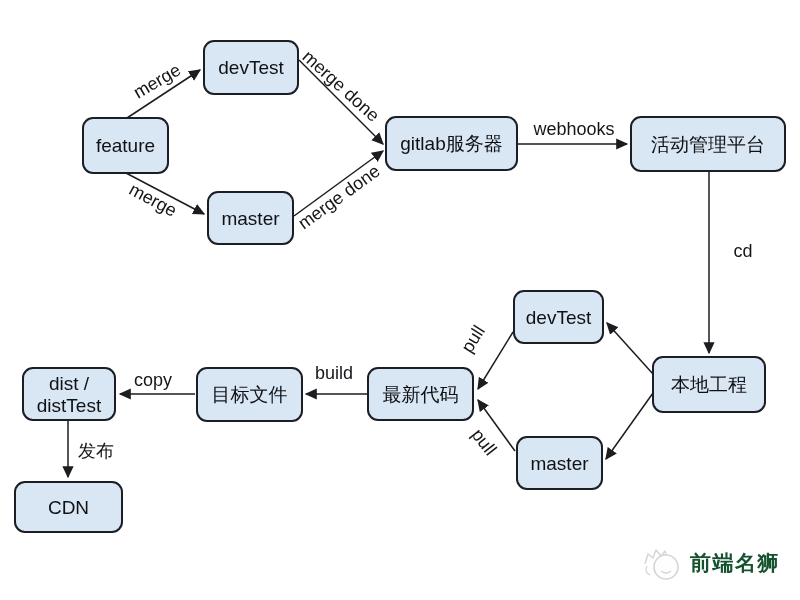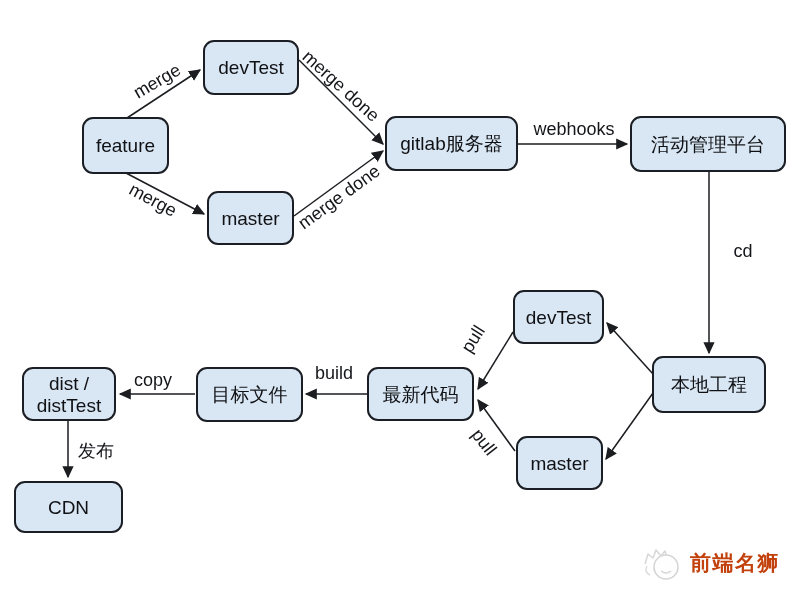--- a/index.html
+++ b/index.html
@@ -1,21 +1,21 @@
 <!DOCTYPE html>
 <html><head>
 <meta charset="utf-8">
 <style>
   html,body{margin:0;padding:0;background:#ffffff;}
   body{width:800px;height:600px;overflow:hidden;font-family:"Liberation Sans",sans-serif;}
   .canvas{position:relative;width:800px;height:600px;background:#ffffff;}
   #diagram{position:absolute;left:0;top:0;}
   .node-text{font-family:"Liberation Sans",sans-serif;}
   .watermark{position:absolute;right:20px;bottom:18px;display:flex;align-items:center;gap:5px;
-             color:#c2410c;font-weight:bold;font-size:21px;letter-spacing:1.5px;user-select:none;}
+             color:#14532d;font-weight:bold;font-size:21px;letter-spacing:1.5px;user-select:none;}
   .watermark svg{display:block;}
 </style>
 </head>
 <body>
 
 <div class="canvas">
   <svg id="diagram" width="800" height="600" viewBox="0 0 800 600">
       <defs>
         <marker id="arrow" viewBox="0 0 10 10" refX="8.5" refY="5" markerWidth="8.5" markerHeight="8.5" orient="auto-start-reverse">
           <path d="M0,0.6 L9.5,5 L0,9.4 Z" fill="#1b1d21"></path>

